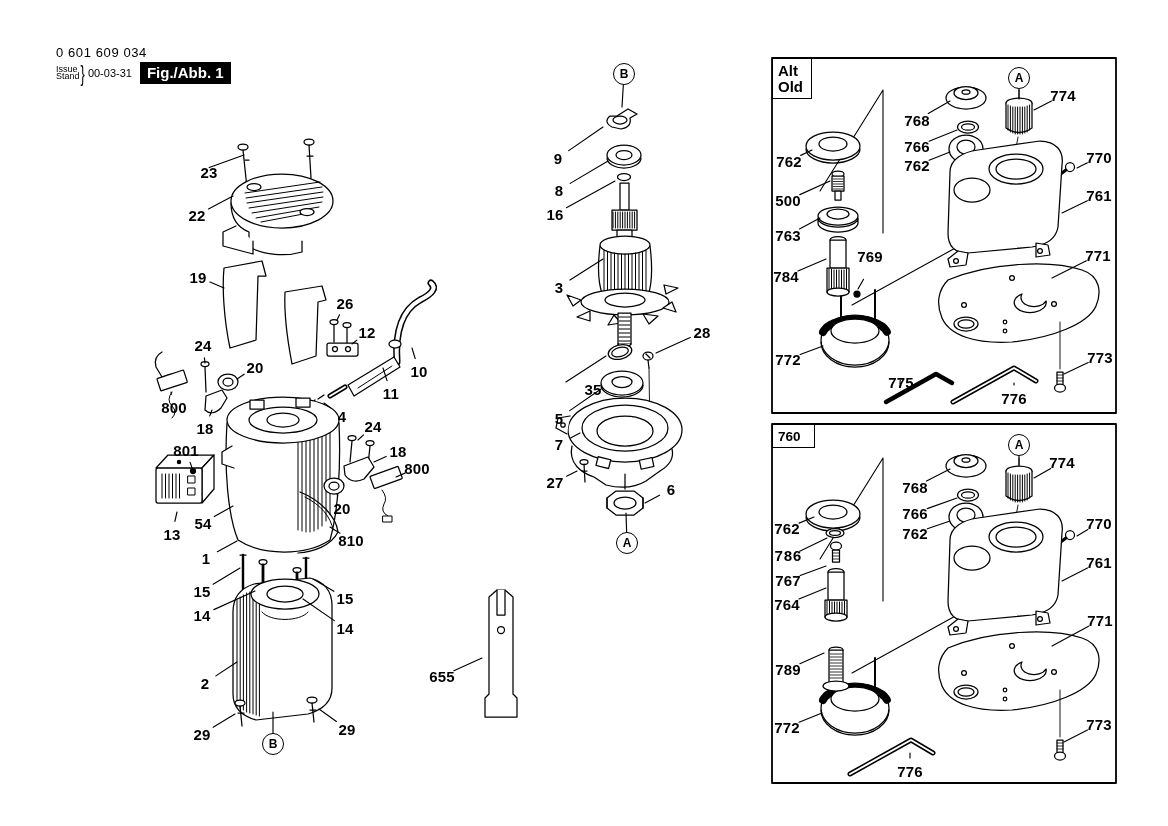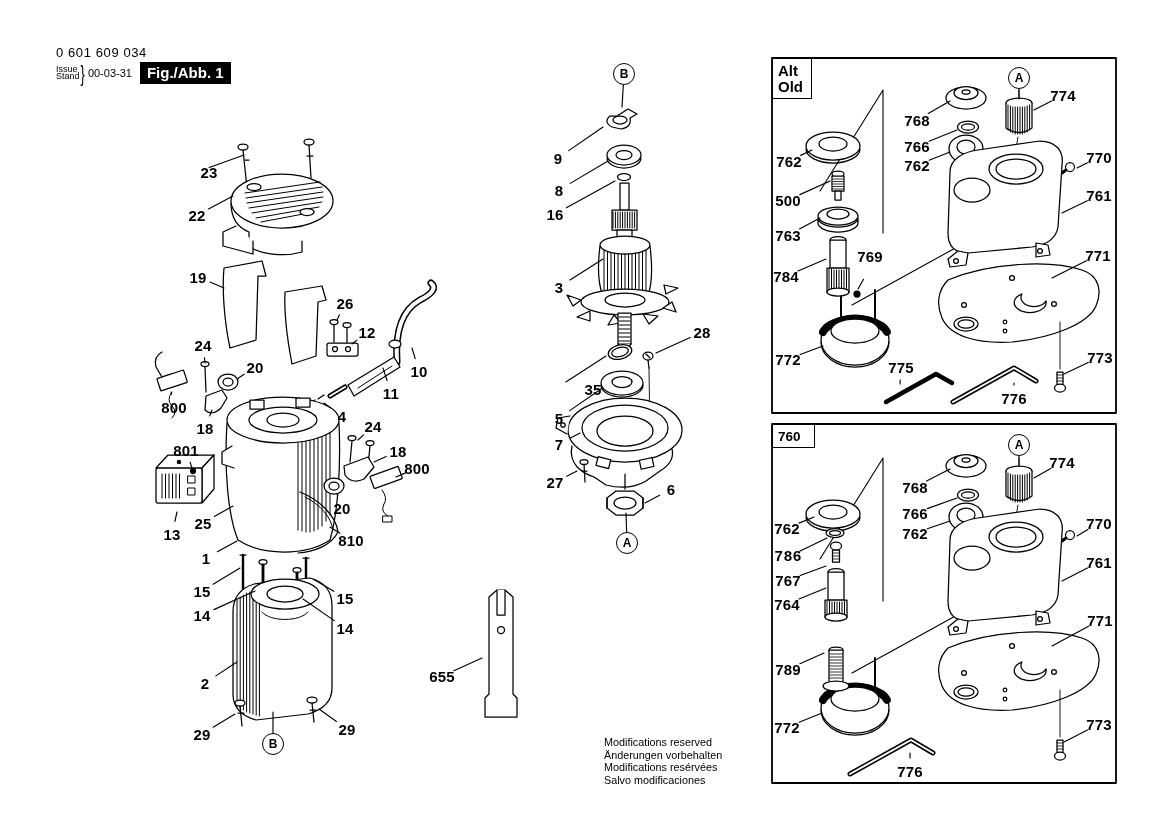--- a/index.html
+++ b/index.html
@@ -401,46 +401,40 @@
 </div>
 
 <div id="alt-old-box" class="corner-box">
   <div>Alt</div>
   <div>Old</div>
 </div>
 <div id="v760-box" class="corner-box">
   <div>760</div>
 </div>
 
-<div id="footer">
-  <div>Modifications reserved</div>
-  <div>Änderungen vorbehalten</div>
-  <div>Modifications resérvées</div>
-  <div>Salvo modificaciones</div>
-</div>
 
 <div id="callout-layer">
       <div class="callout" style="left: 209px; top: 172px;">23</div>
       <div class="callout" style="left: 197px; top: 215px;">22</div>
       <div class="callout" style="left: 198px; top: 277px;">19</div>
       <div class="callout" style="left: 345px; top: 303px;">26</div>
       <div class="callout" style="left: 367px; top: 332px;">12</div>
       <div class="callout" style="left: 203px; top: 345px;">24</div>
       <div class="callout" style="left: 255px; top: 367px;">20</div>
       <div class="callout" style="left: 419px; top: 371px;">10</div>
       <div class="callout" style="left: 391px; top: 393px;">11</div>
       <div class="callout" style="left: 174px; top: 407px;">800</div>
       <div class="callout" style="left: 205px; top: 428px;">18</div>
       <div class="callout" style="left: 342px; top: 416px;">4</div>
       <div class="callout" style="left: 373px; top: 426px;">24</div>
       <div class="callout" style="left: 398px; top: 451px;">18</div>
       <div class="callout" style="left: 417px; top: 468px;">800</div>
       <div class="callout" style="left: 186px; top: 450px;">801</div>
       <div class="callout" style="left: 172px; top: 534px;">13</div>
-      <div class="callout" style="left: 203px; top: 523px;">25</div>
+      <div class="callout" style="left: 203px; top: 523px;">54</div>
       <div class="callout" style="left: 342px; top: 508px;">20</div>
       <div class="callout" style="left: 351px; top: 540px;">810</div>
       <div class="callout" style="left: 206px; top: 558px;">1</div>
       <div class="callout" style="left: 202px; top: 591px;">15</div>
       <div class="callout" style="left: 345px; top: 598px;">15</div>
       <div class="callout" style="left: 202px; top: 615px;">14</div>
       <div class="callout" style="left: 345px; top: 628px;">14</div>
       <div class="callout" style="left: 205px; top: 683px;">2</div>
       <div class="callout" style="left: 442px; top: 676px;">655</div>
       <div class="callout" style="left: 202px; top: 734px;">29</div>
@@ -461,21 +455,21 @@
       <div class="callout" style="left: 917px; top: 165px;">762</div>
       <div class="callout" style="left: 1099px; top: 157px;">770</div>
       <div class="callout" style="left: 789px; top: 161px;">762</div>
       <div class="callout" style="left: 788px; top: 200px;">500</div>
       <div class="callout" style="left: 1099px; top: 195px;">761</div>
       <div class="callout" style="left: 788px; top: 235px;">763</div>
       <div class="callout" style="left: 786px; top: 276px;">784</div>
       <div class="callout" style="left: 870px; top: 256px;">769</div>
       <div class="callout" style="left: 1098px; top: 255px;">771</div>
       <div class="callout" style="left: 788px; top: 359px;">772</div>
-      <div class="callout" style="left: 901px; top: 367px; text-align: center;">775</div>
+      <div class="callout" style="left: 901px; top: 382px; text-align: center;">775</div>
       <div class="callout" style="left: 1014px; top: 398px;">776</div>
       <div class="callout" style="left: 1100px; top: 357px;">773</div>
       <div class="callout" style="left: 1062px; top: 462px;">774</div>
       <div class="callout" style="left: 915px; top: 487px;">768</div>
       <div class="callout" style="left: 915px; top: 513px;">766</div>
       <div class="callout" style="left: 915px; top: 533px;">762</div>
       <div class="callout" style="left: 1099px; top: 523px;">770</div>
       <div class="callout" style="left: 787px; top: 528px;">762</div>
       <div class="callout" style="left: 788px; top: 557px; font-family: Liberation Mono, monospace;">786</div>
       <div class="callout" style="left: 1099px; top: 562px;">761</div>

